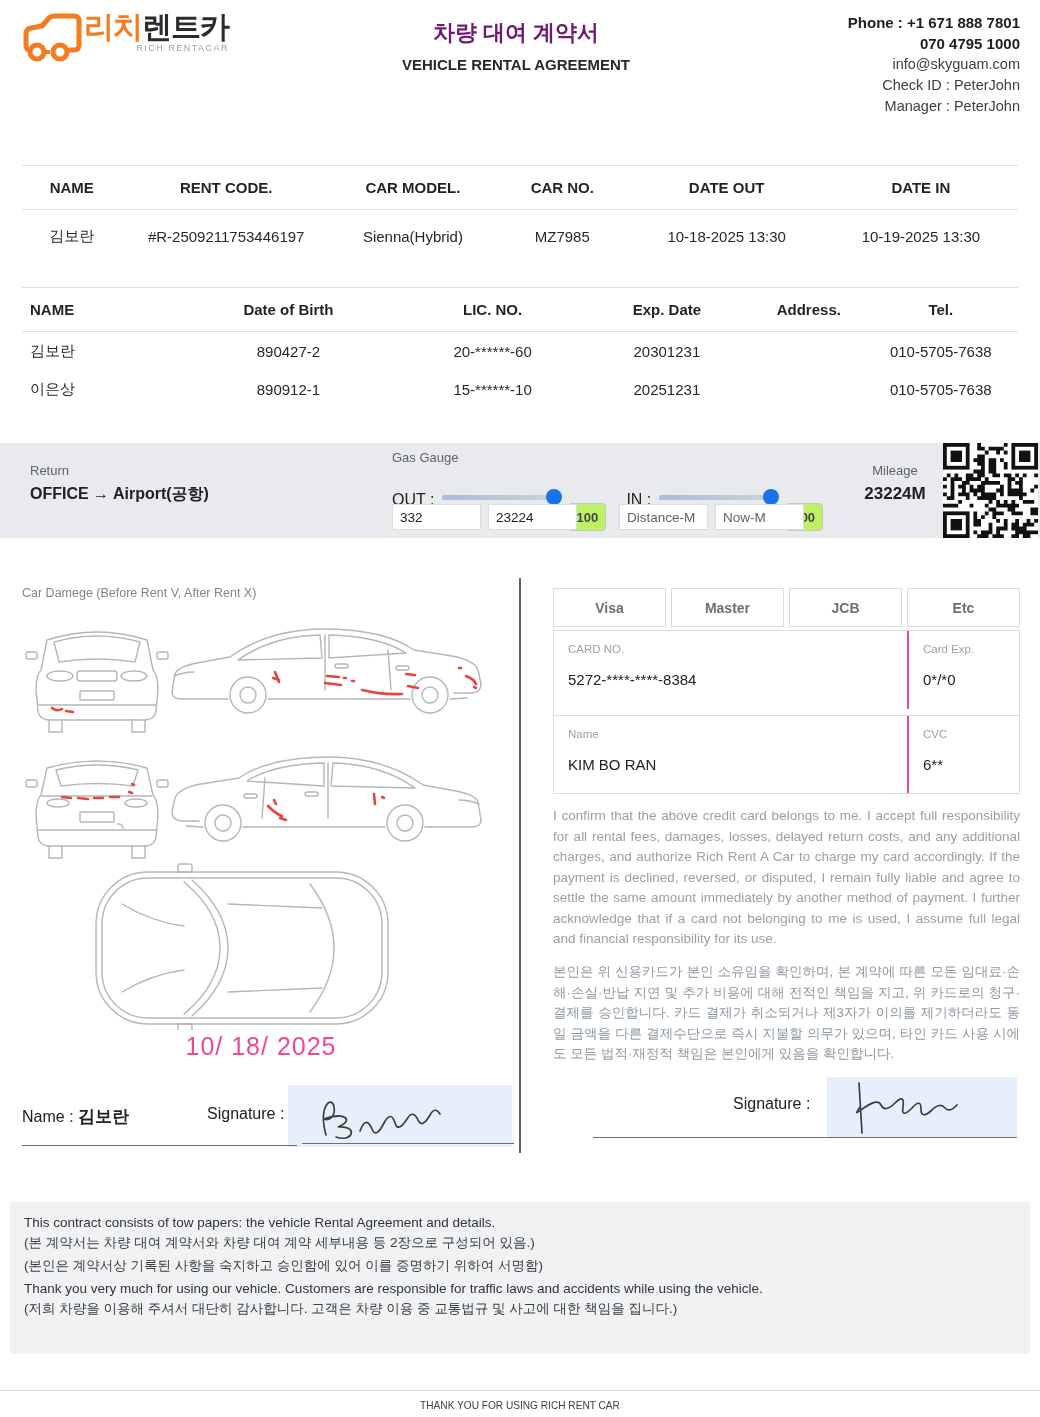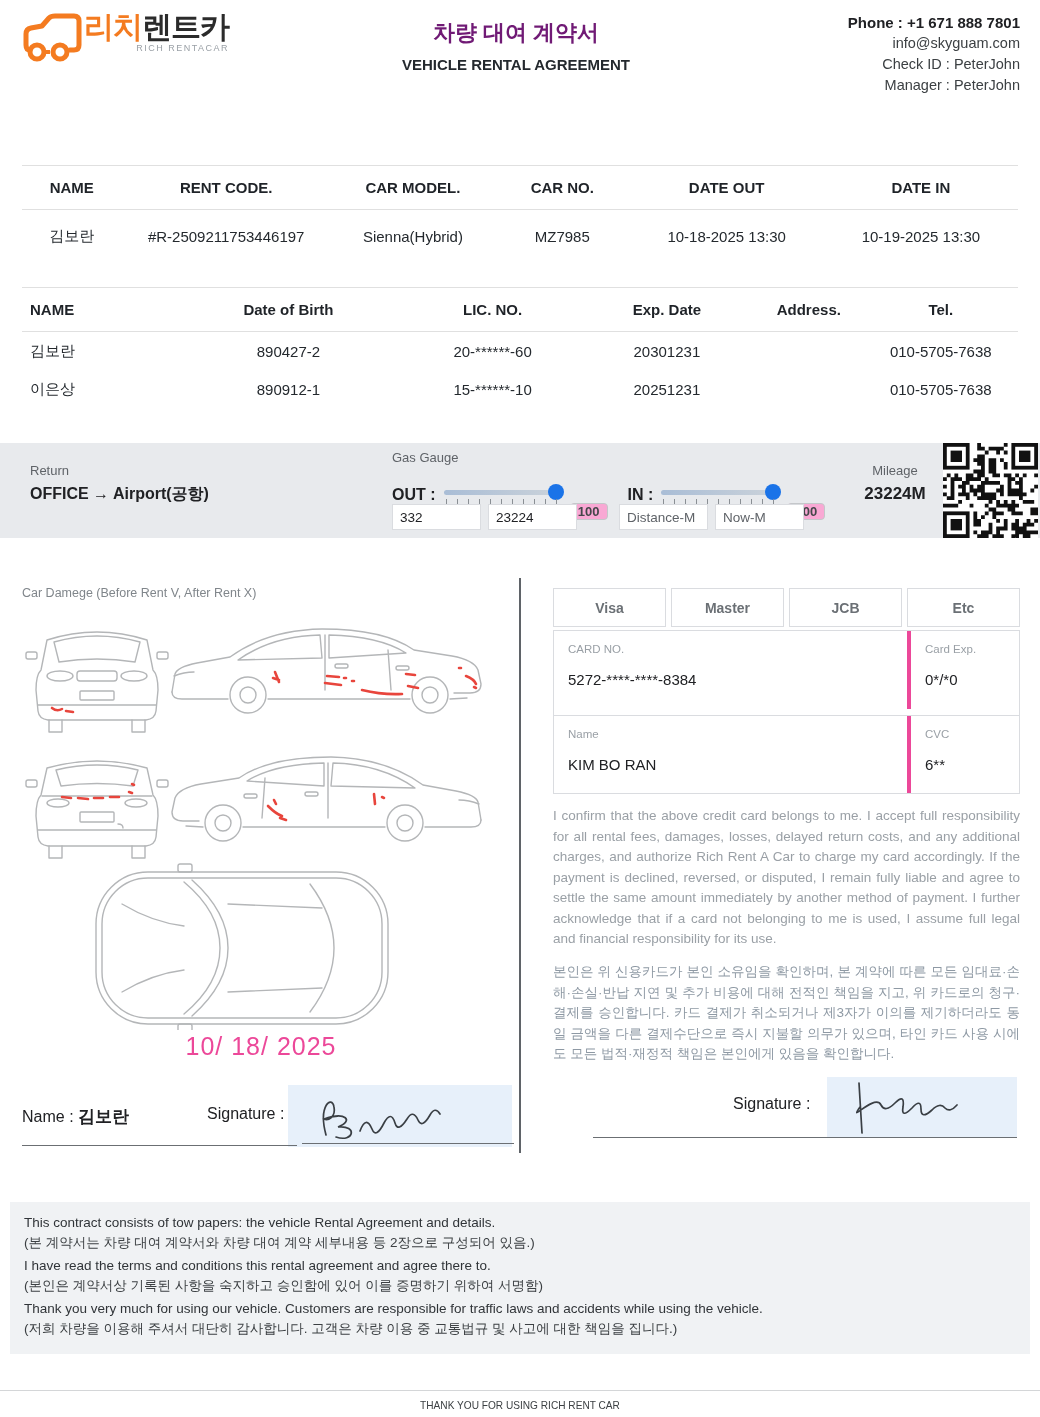--- a/index.html
+++ b/index.html
@@ -35,27 +35,27 @@
   .c1-1{width:10%;} .c1-2{width:21%;} .c1-3{width:16.5%;} .c1-4{width:13.5%;} .c1-5{width:19.5%;} .c1-6{width:19.5%;}
   .c2-1{width:15%; text-align:left; padding-left:8px;} .c2-2{width:23.5%;} .c2-3{width:17.5%;} .c2-4{width:17.5%;} .c2-5{width:11%;} .c2-6{width:15.5%;}
 
   
   .statusbar { position:absolute; top:443px; left:0; width:1040px; height:95px; background:#e8eaed; }
   .return-block { position:absolute; left:30px; top:20px; }
   .return-label { font-size:13px; color:#5f6368; }
   .return-value { font-size:16px; font-weight:bold; color:#202124; margin-top:6px; }
   .gas-label { position:absolute; left:392px; top:7px; font-size:13px; color:#5f6368; }
   .gauge-row { position:absolute; left:392px; top:26px; display:flex; align-items:center; gap:8px; }
-  .gauge-name { font-size:16px; font-weight:bold; color:#202124; }
+  .gauge-name { font-size:16px; font-weight:normal; color:#202124; }
   .slider { position:relative; width:118px; height:22px; cursor:pointer; }
   .slider-track { position:absolute; top:6px; left:0; width:100%; height:5px; border-radius:3px; background:linear-gradient(to right,#a9bdd6,#ccd3da); }
   .slider-thumb { position:absolute; top:0; right:-2px; width:16px; height:16px; border-radius:50%; background:#1a73e8; }
   .slider-ticks { position:absolute; top:15px; left:2px; width:112px; height:5px;
      background:repeating-linear-gradient(to right,#8a8f94 0 1px,transparent 1px 11px); }
-  .val-box { width:38px; height:17px; background:#f9a8d4; border:1px solid #c4c7ca; border-radius:4px;
+  .val-box { width:38px; height:28px; background:#bef264; border:1px solid #c4c7ca; border-radius:4px;
      font-size:13px; font-weight:bold; color:#44474a; display:flex; align-items:center; justify-content:center;margin-top:34px; }
   .inputs-row { position:absolute; left:392px; top:61px; display:flex; gap:7px; }
   .txt-input { width:89px; height:26px; background:#fff; border:1px solid #dadce0; font-size:13.5px; color:#202124; padding:0 7px; font-family:inherit; }
   .txt-input::placeholder { color:#5f6368; opacity:1; }
   .gap38 { width:28px; }
   .mileage-block { position:absolute; left:845px; top:20px; width:100px; text-align:center; }
   .mileage-label { font-size:13px; color:#5f6368; }
   .mileage-value { font-size:17px; font-weight:bold; color:#202124; margin-top:6px; }
   .qr { position:absolute; right:2px; top:0; width:95px; height:95px; background:#fff; }
 
@@ -78,21 +78,21 @@
   .ul-sig-left { left:280px; top:50px; width:212px; }
 
   .card-tabs { position:absolute; top:588px; left:553px; width:467px; display:flex; gap:5px; }
   .card-tab { flex:1; height:39px; border:1px solid #dadce0; background:#fff; display:flex; align-items:center; justify-content:center;
      font-size:14px; font-weight:bold; color:#6b7075; cursor:pointer; }
   .card-box { position:absolute; top:630px; left:553px; width:467px; height:164px; border:1px solid #dadce0; display:flex; flex-direction:column;gap:6px; }
   .card-row { flex:1; display:flex; }
   .card-row + .card-row { border-top:1px solid #dadce0; }
   .card-cell { padding:12px 14px; }
   .card-cell.main { flex:1; }
-  .card-cell.side { width:112px; border-left:4px solid #ec4899; }
+  .card-cell.side { width:112px; border-left:2px solid #ec4899; }
   .card-lbl { font-size:11.5px; color:#9aa0a6; }
   .card-val { font-size:15px; color:#202124; margin-top:16px; }
 
   .para { position:absolute; left:553px; width:467px; font-size:13.5px; line-height:20.5px; text-align:justify; }
   .para-en { top:806px; color:#9aa0a6; }
   .para-kr { top:962px; color:#8e99a4; }
 
   .sig-row-right { position:absolute; top:1082px; left:553px; width:467px; height:60px; }
   .sig-label-right { position:absolute; left:180px; top:13px; font-size:16px; color:#202124; }
   .sig-box-right { left:274px; top:-5px; width:190px; height:60px; }
@@ -125,20 +125,21 @@
         <div class="logo-kr"><span class="orange">리치</span><span class="dark">렌트카</span></div>
         <div class="logo-sub">RICH RENTACAR</div>
       </div>
     </div>
     <div class="title-block">
       <div class="title-kr">차량 대여 계약서</div>
       <div class="title-en">VEHICLE RENTAL AGREEMENT</div>
     </div>
     <div class="contact">
       <div class="bold">Phone : +1 671 888 7801</div>
+      <div class="bold">070 4795 1000</div>
       <div>info@skyguam.com</div>
       <div>Check ID : PeterJohn</div>
       <div>Manager : PeterJohn</div>
     </div>
   </div>
 
   <div class="tbl t1">
     <div class="tbl-row tbl-head">
       <div class="cell c1-1">NAME</div>
       <div class="cell c1-2">RENT CODE.</div>
@@ -365,21 +366,20 @@
     </div>
     <div class="underline ul-sig-right"></div>
   </div>
 
   <div class="footer-block">
     <div class="note-pair">
       <div class="note-en">This contract consists of tow papers: the vehicle Rental Agreement and details.</div>
       <div class="note-kr">(본 계약서는 차량 대여 계약서와 차량 대여 계약 세부내용 등 2장으로 구성되어 있음.)</div>
     </div>
     <div class="note-pair">
-      <div class="note-en">I have read the terms and conditions this rental agreement and agree there to.</div>
       <div class="note-kr">(본인은 계약서상 기록된 사항을 숙지하고 승인함에 있어 이를 증명하기 위하여 서명함)</div>
     </div>
     <div class="note-pair">
       <div class="note-en">Thank you very much for using our vehicle. Customers are responsible for traffic laws and accidents while using the vehicle.</div>
       <div class="note-kr">(저희 차량을 이용해 주셔서 대단히 감사합니다. 고객은 차량 이용 중 교통법규 및 사고에 대한 책임을 집니다.)</div>
     </div>
   </div>
 
   <div class="bottom-line"></div>
   <div class="thanks">THANK YOU FOR USING RICH RENT CAR</div>

